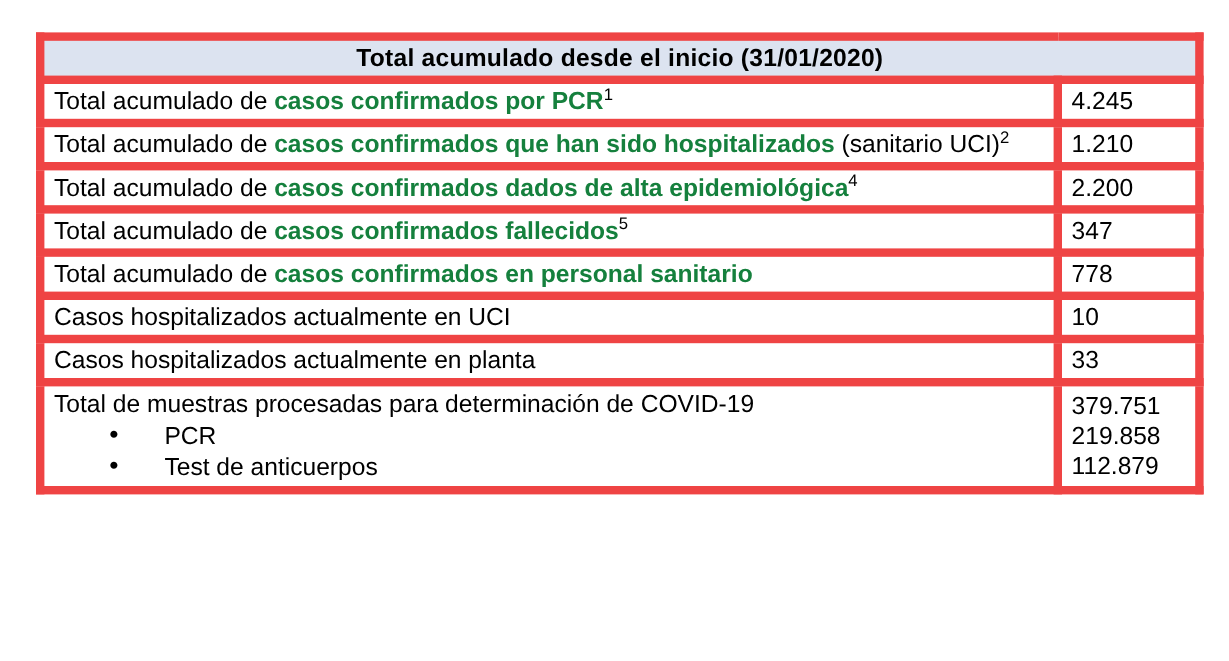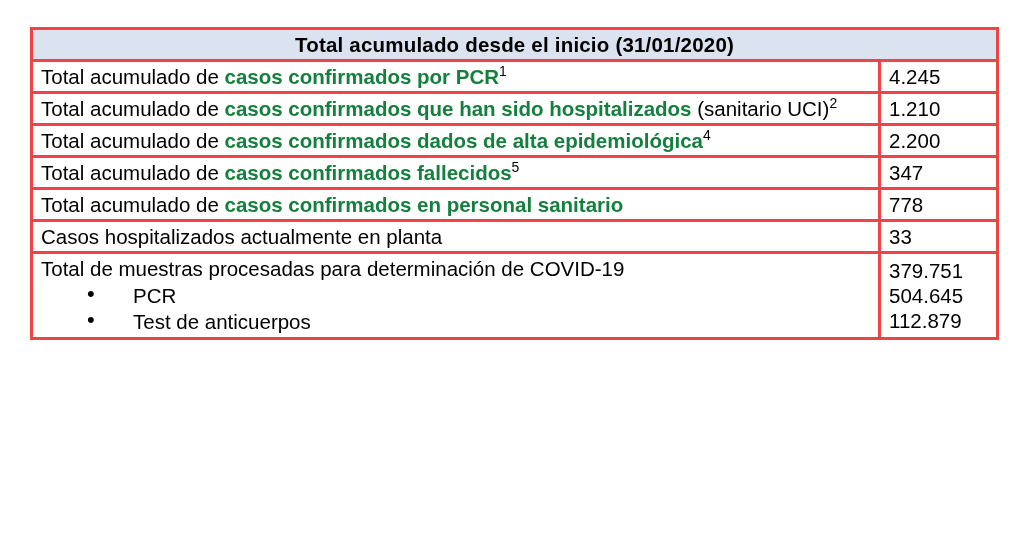--- a/index.html
+++ b/index.html
@@ -26,21 +26,21 @@
     top: 27px;
     width: 968px;
   }
   table.covid {
     width: 968px;
     border-collapse: collapse;
     table-layout: fixed;
     border: 2px solid #000000;
   }
   table.covid td {
-    border: 3px solid #ef4444;
+    border: 7px solid #ef4444;
     padding: 2px 8px;
     vertical-align: middle;
     font-size: 20.5px;
     line-height: 1.22;
   }
   .col-label { width: 848px; }
   .col-value { width: 118px; }
 
   .header-cell {
     background: #dce3f0;
@@ -138,36 +138,40 @@
         <tr>
           <td class="label"><span class="plain">Total acumulado de </span><span class="hl">casos confirmados fallecidos</span><sup>5</sup></td>
           <td class="value">347</td>
         </tr>
 
         <tr>
           <td class="label"><span class="plain">Total acumulado de </span><span class="hl">casos confirmados en personal sanitario</span></td>
           <td class="value">778</td>
         </tr>
 
+        <tr>
+          <td class="label">Casos hospitalizados actualmente en UCI</td>
+          <td class="value">10</td>
+        </tr>
 
         <tr>
           <td class="label">Casos hospitalizados actualmente en planta</td>
           <td class="value">33</td>
         </tr>
 
         <tr>
           <td class="label samples-label">
             <div class="line1">Total de muestras procesadas para determinación de COVID-19</div>
             <ul class="bullets">
               <li><span>PCR</span></li>
               <li><span>Test de anticuerpos</span></li>
             </ul>
           </td>
           <td class="samples-values">
             <div>379.751</div>
-            <div>504.645</div>
+            <div>219.858</div>
             <div class="overflow">112.879</div>
           </td>
         </tr>
       </tbody>
     </table>
   </div>
 </div>
 
 </body></html>

